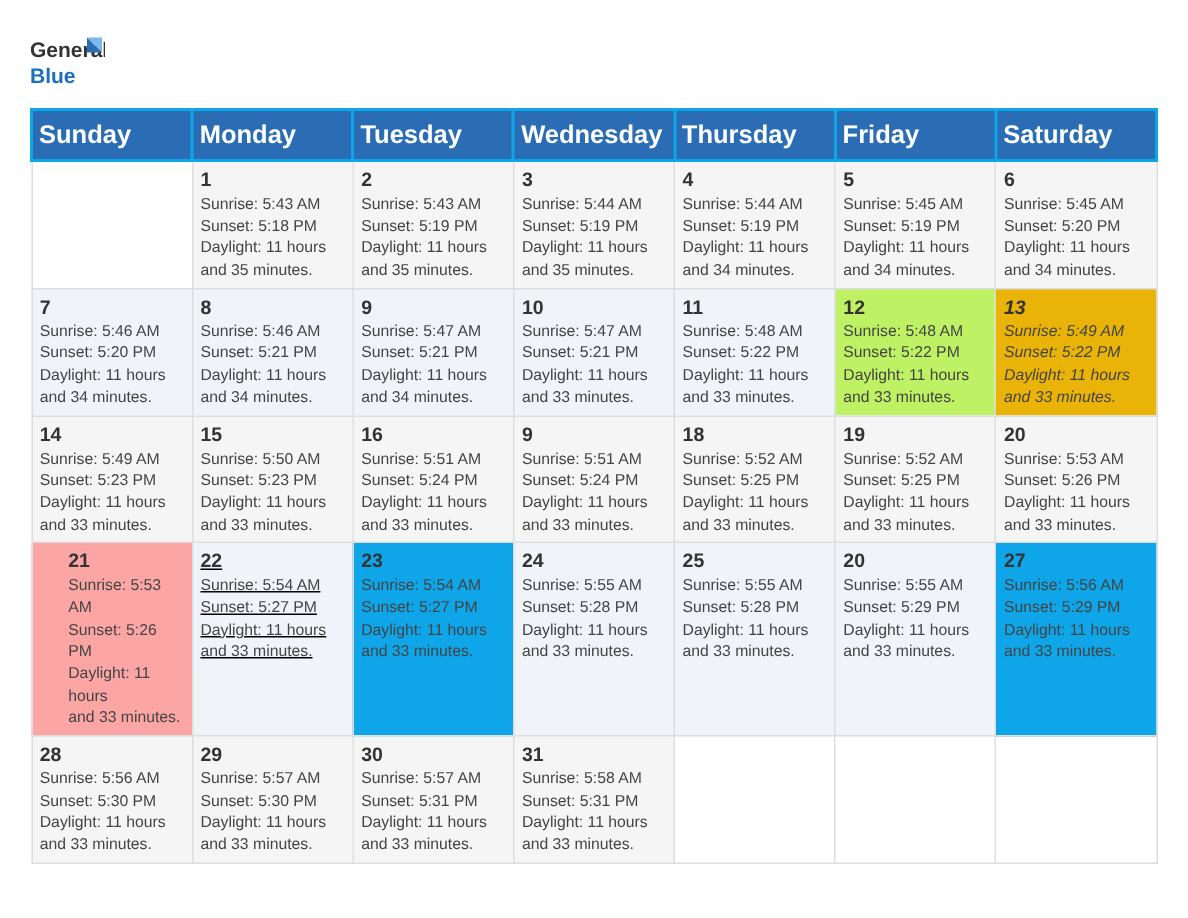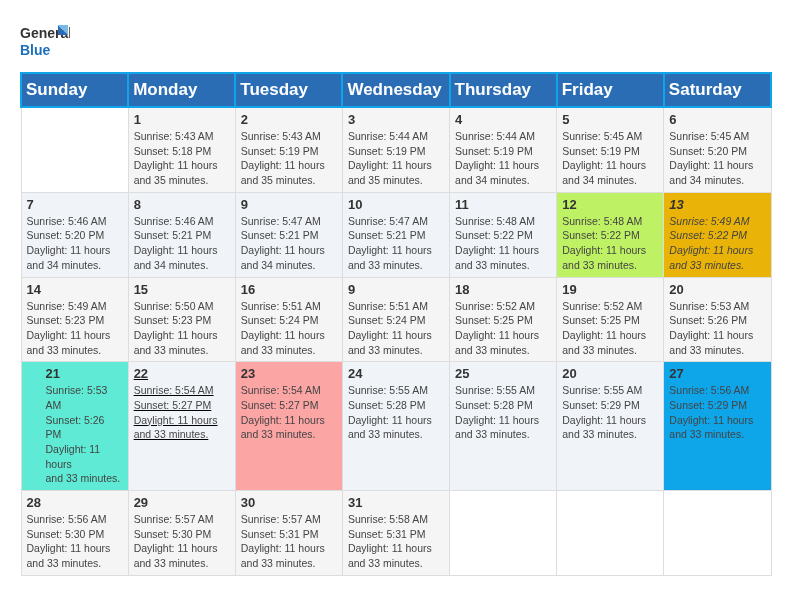--- a/index.html
+++ b/index.html
@@ -250,35 +250,35 @@
         </td>
         <td>
           <div class="day-number">20</div>
           <div class="day-info" style="white-space: pre-line;">Sunrise: 5:53 AM
 Sunset: 5:26 PM
 Daylight: 11 hours
 and 33 minutes.</div>
         </td>
       </tr>
       <tr class="week-row">
-        <td style="background-color: #5eead4; padding-left: 24px;">
+        <td style="background-color: #fca5a5; padding-left: 24px;">
           <div class="day-number">21</div>
           <div class="day-info" style="white-space: pre-line;">Sunrise: 5:53 AM
 Sunset: 5:26 PM
 Daylight: 11 hours
 and 33 minutes.</div>
         </td>
         <td style="background-color: rgb(240, 244, 248); text-decoration: underline;">
           <div class="day-number">22</div>
           <div class="day-info" style="white-space: pre-line;">Sunrise: 5:54 AM
 Sunset: 5:27 PM
 Daylight: 11 hours
 and 33 minutes.</div>
         </td>
-        <td style="background-color: #fca5a5;">
+        <td style="background-color: #0ea5e9;">
           <div class="day-number">23</div>
           <div class="day-info" style="white-space: pre-line;">Sunrise: 5:54 AM
 Sunset: 5:27 PM
 Daylight: 11 hours
 and 33 minutes.</div>
         </td>
         <td style="background-color: rgb(240, 244, 248);">
           <div class="day-number">24</div>
           <div class="day-info" style="white-space: pre-line;">Sunrise: 5:55 AM
 Sunset: 5:28 PM

